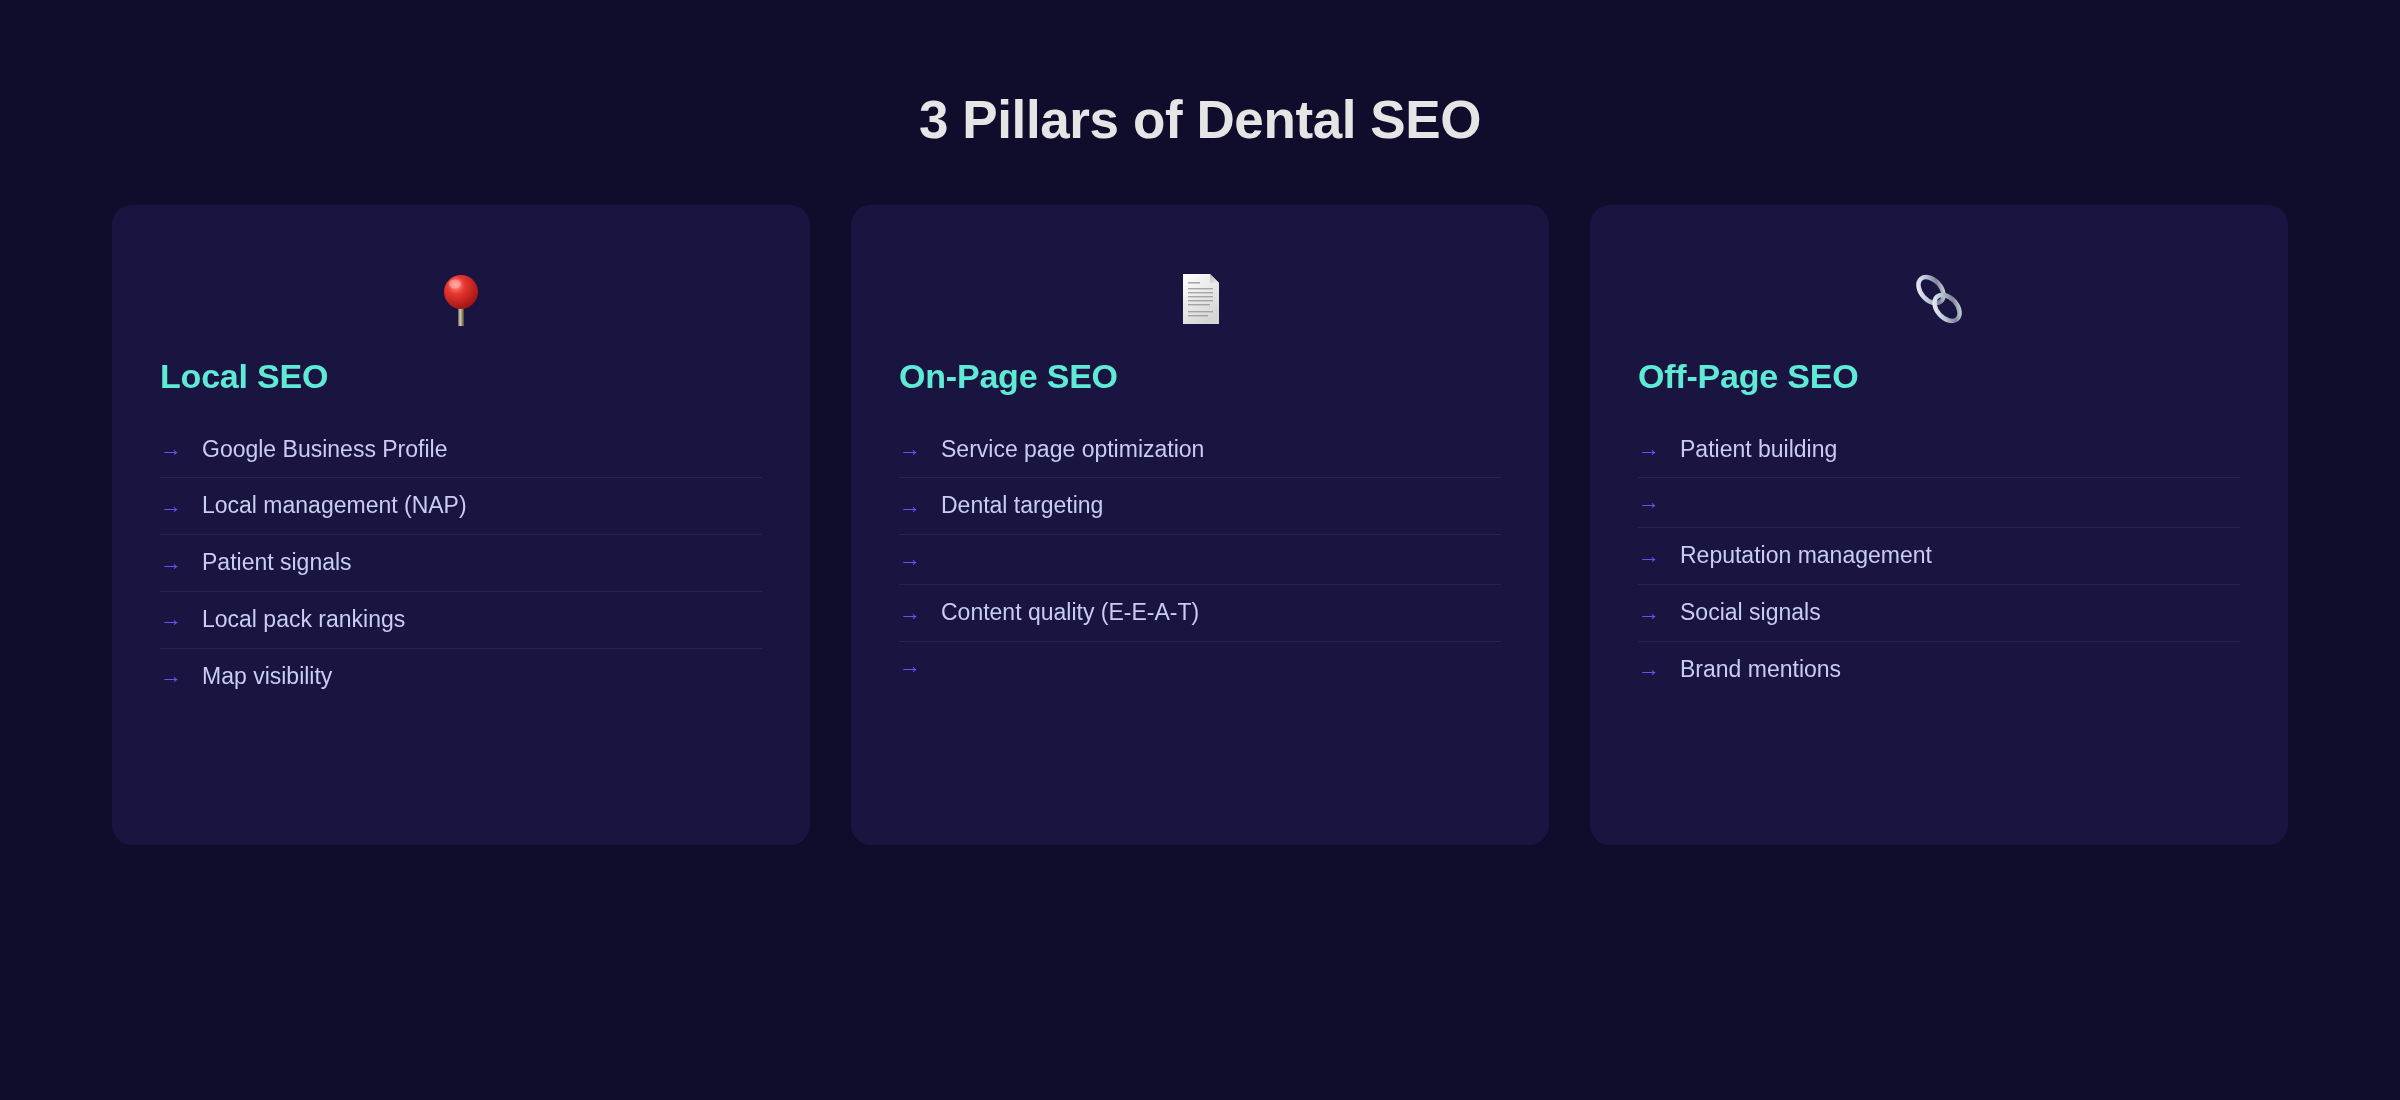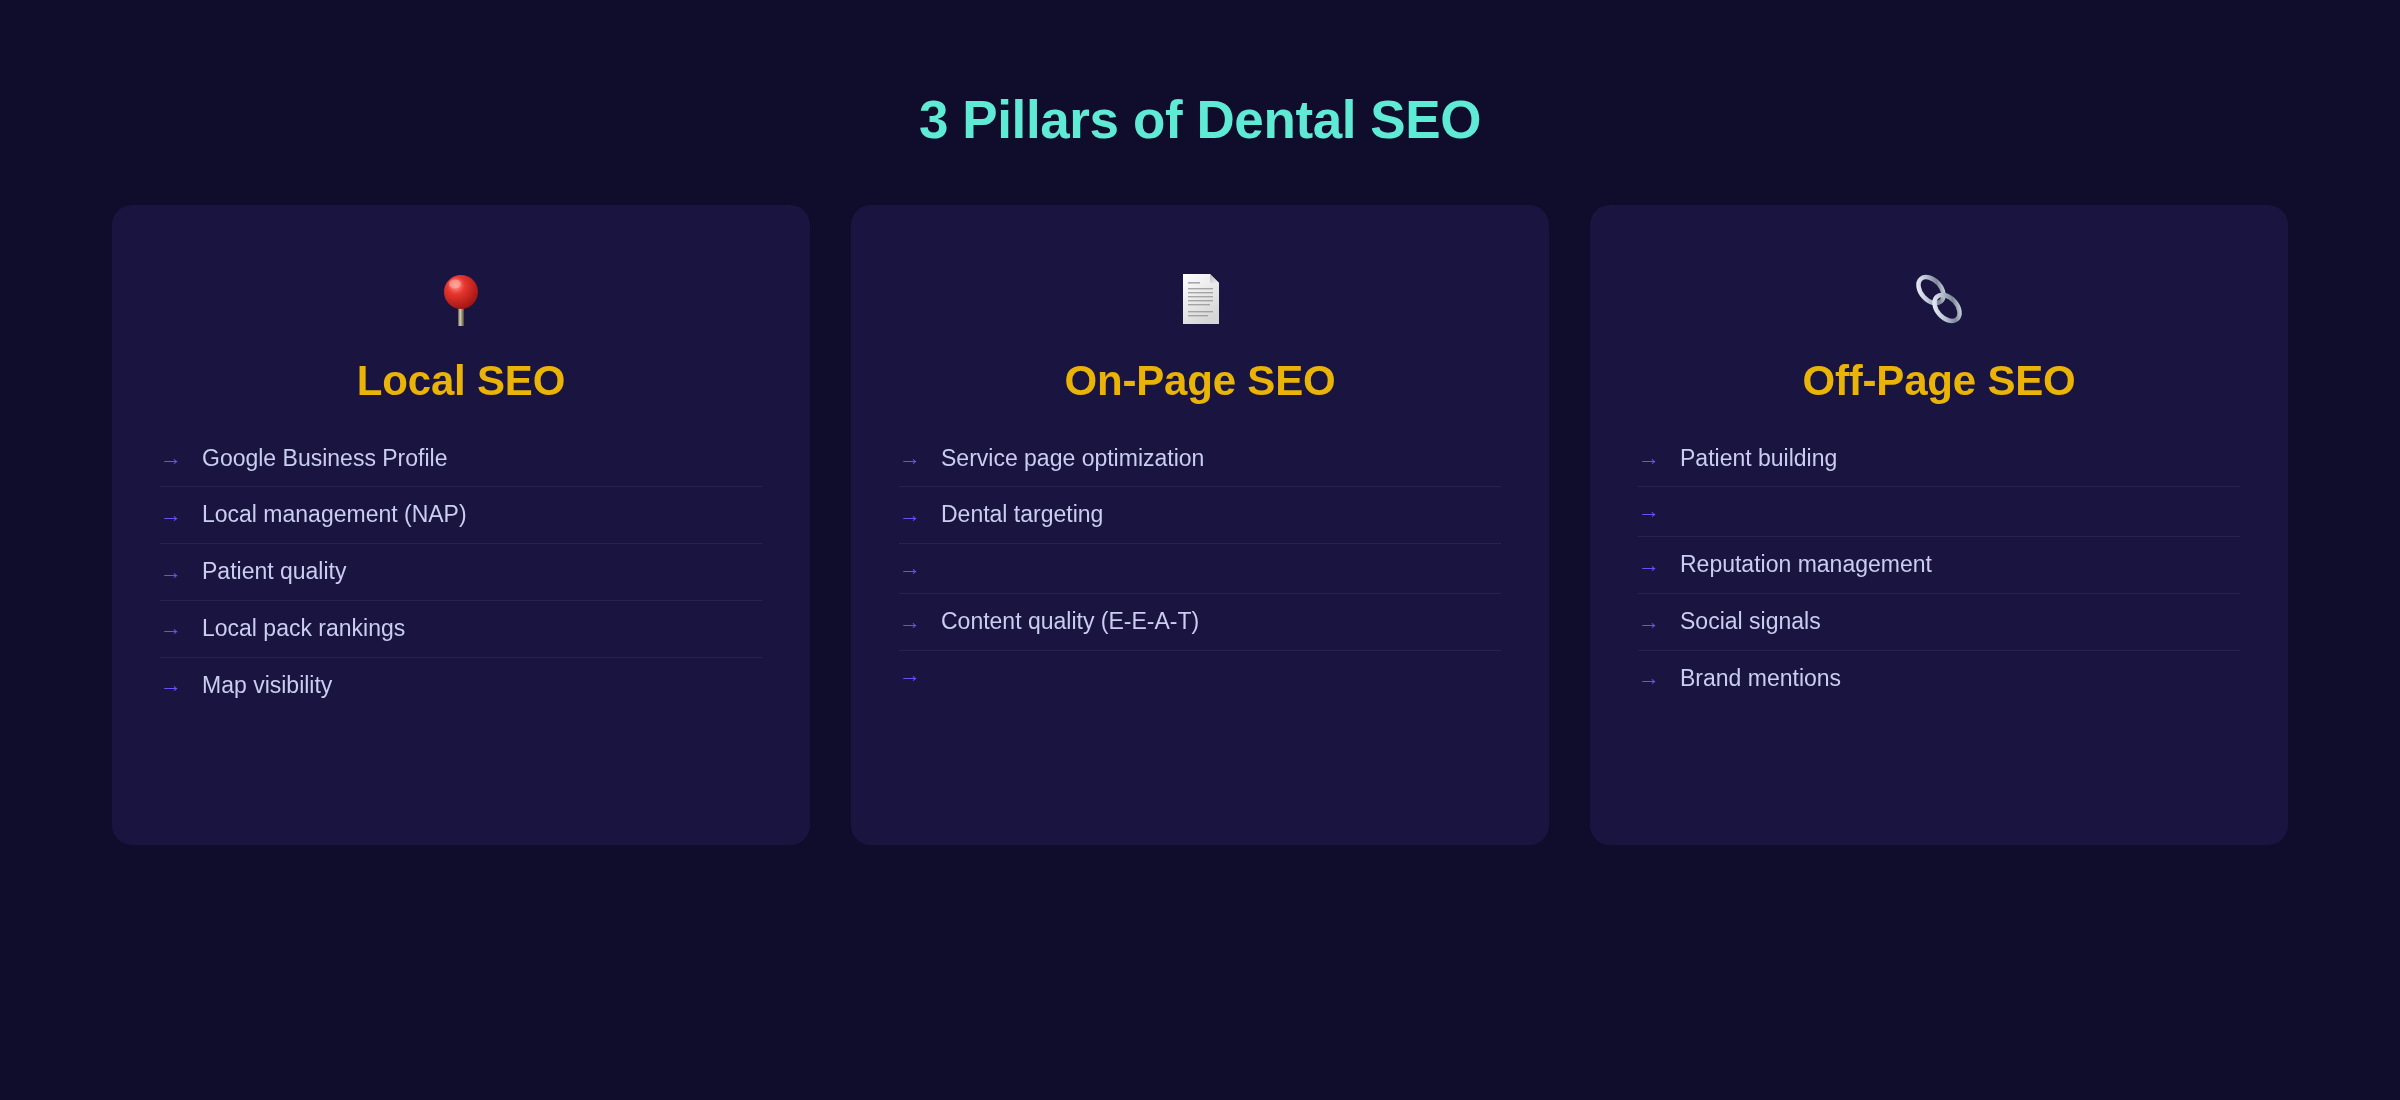--- a/index.html
+++ b/index.html
@@ -19,21 +19,21 @@
     height: 1100px;
     box-sizing: border-box;
     padding: 0 112px;
     position: relative;
   }
 
   .page-title {
     margin: 0;
     padding-top: 92px;
     text-align: center;
-    color: #5eead4;
+    color: #e5e5e5;
     font-size: 53px;
     font-weight: 700;
     letter-spacing: -0.4px;
     line-height: 1.05;
   }
 
   .cards {
     display: flex;
     gap: 41px;
     margin-top: 57px;
@@ -55,23 +55,22 @@
     height: 62px;
     margin-top: 14px;
     margin-bottom: 6px;
     user-select: none;
   }
 
   .card-icon svg { display: inline-block; vertical-align: middle; }
 
   .card-heading {
     margin: 0;
-    text-align: center;
-    color: #eab308;
-    font-size: 42px;
+    color: #5eead4;
+    font-size: 34px;
     font-weight: 700;
     letter-spacing: -0.2px;
     padding-top: 22px;
     padding-bottom: 26px;
   }
 
   .card-list {
     list-style: none;
     margin: 0;
     padding: 0;
@@ -141,21 +140,21 @@
         <li>
           <span class="arrow-icon">→</span>
           <span class="item-label">Google Business Profile</span>
         </li>
         <li>
           <span class="arrow-icon">→</span>
           <span class="item-label">Local management (NAP)</span>
         </li>
         <li>
           <span class="arrow-icon">→</span>
-          <span class="item-label">Patient quality</span>
+          <span class="item-label">Patient signals</span>
         </li>
         <li>
           <span class="arrow-icon">→</span>
           <span class="item-label">Local pack rankings</span>
         </li>
         <li>
           <span class="arrow-icon">→</span>
           <span class="item-label">Map visibility</span>
         </li>
       </ul>

